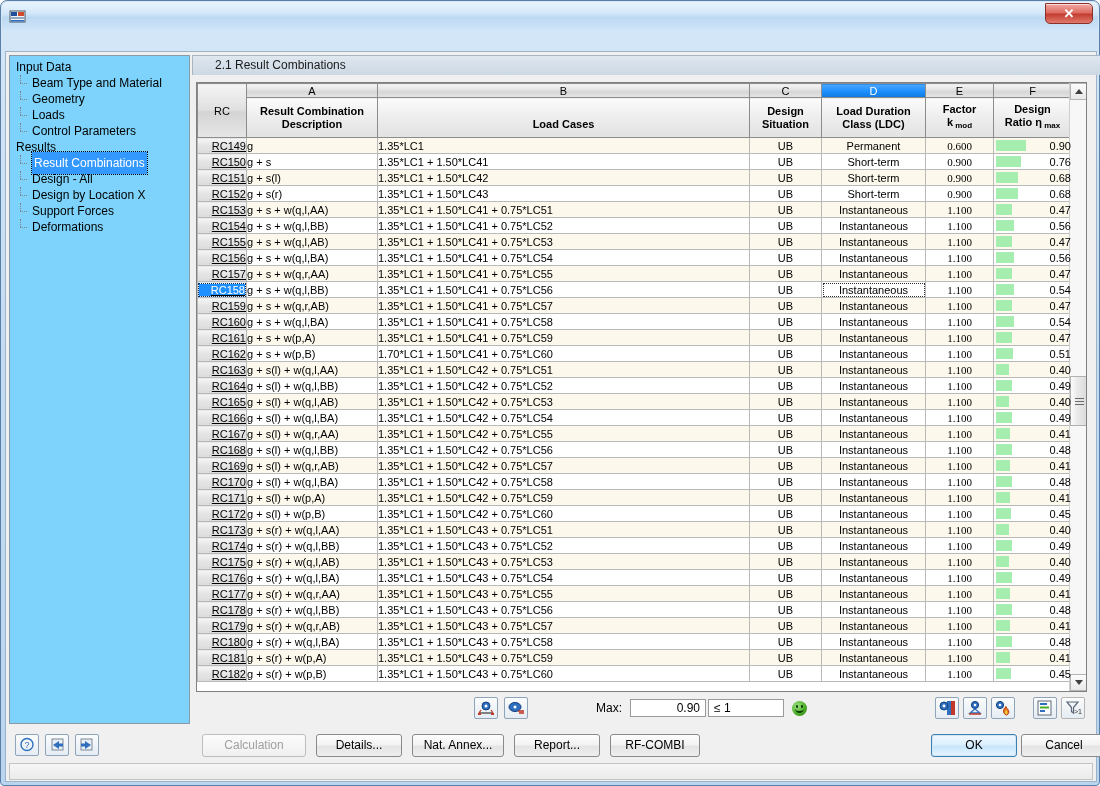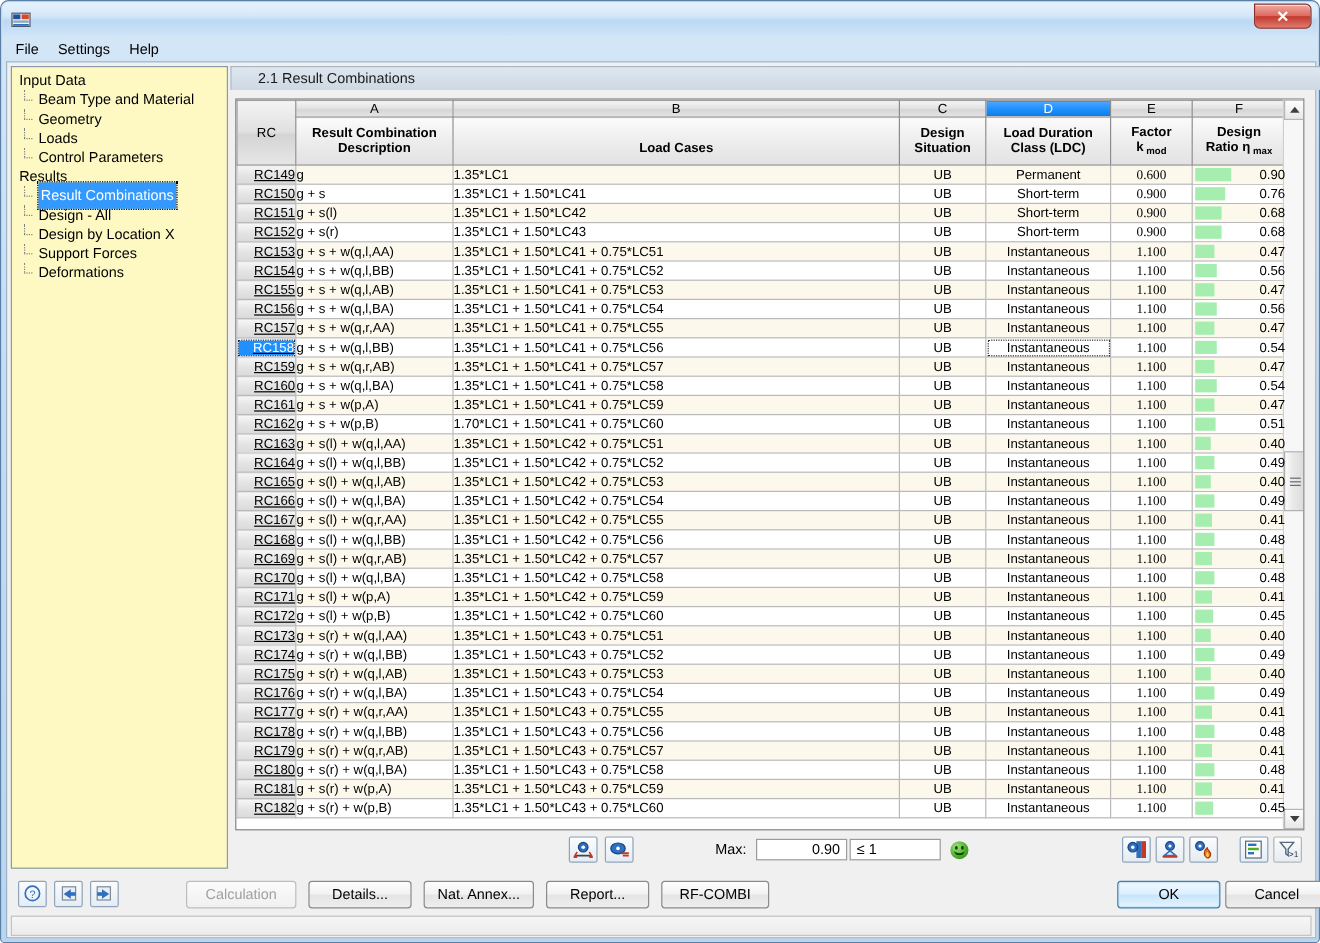--- a/index.html
+++ b/index.html
@@ -67,21 +67,21 @@
     position: absolute; left: 4px; top: 50px;
     width: 1092px; height: 731px;
     background: #f0f0f0;
     border: 1px solid #9cb3c9;
   }
 
   
   #tree-panel {
     position: absolute; left: 3px; top: 3px;
     width: 181px; height: 669px;
-    background: #fef9c3;
+    background: #7dd3fc;
     border: 1px solid #8a9aa8;
     overflow: hidden;
     padding: 3px 2px;
   }
   .tree-root {
     font-size: 12px; color: #000; padding: 1px 2px 1px 4px;
     white-space: nowrap;
   }
   .tree-child {
     font-size: 12px; color: #000; padding: 1px 2px 1px 4px;
@@ -298,25 +298,20 @@
         <rect x="1" y="3" width="15" height="11" fill="#f2f2f2" stroke="#4a5a6a"></rect>
         <rect x="2" y="4" width="6" height="4" fill="#1f4e9c"></rect>
         <rect x="9" y="4" width="6" height="4" fill="#cf4b2a"></rect>
         <rect x="2" y="9" width="13" height="2" fill="#8fa8c4"></rect>
         <rect x="2" y="12" width="13" height="1.5" fill="#2f6fbf"></rect>
       </svg>
     </span>
     <div id="close-btn">✕</div>
   </div>
 
-  <div id="menubar">
-    <div class="menu-item">File</div>
-    <div class="menu-item">Settings</div>
-    <div class="menu-item">Help</div>
-  </div>
 
   <div id="client">
 
     <div id="tree-panel">
       <div class="tree-root">Input Data</div>
       <div class="tree-child">Beam Type and Material</div>
       <div class="tree-child">Geometry</div>
       <div class="tree-child">Loads</div>
       <div class="tree-child last">Control Parameters</div>
       <div class="tree-root">Results</div>
@@ -819,21 +814,21 @@
       <div class="roundbtn">
         <span class="ic">
           <svg width="18" height="16" viewBox="0 0 18 16">
             <rect x="3" y="2" width="11" height="11" fill="#e9eef4" stroke="#7a8a9a"></rect>
             <path d="M7 4 L13 8 L7 12 Z" fill="#2f6fbf"></path>
             <rect x="3" y="6.5" width="5" height="3" fill="#2f6fbf"></rect>
           </svg>
         </span>
       </div>
 
-      <div class="wbtn disabled" style="margin-left:56px;width:92px">Calculation</div>
+      <div class="wbtn disabled" style="margin-left:103px;width:104px">Calculation</div>
       <div class="wbtn" style="width:84px">Details...</div>
       <div class="wbtn" style="width:92px">Nat. Annex...</div>
       <div class="wbtn" style="width:86px">Report...</div>
       <div class="wbtn" style="width:90px">RF-COMBI</div>
 
       <div class="wbtn primary" id="btn-ok">OK</div>
       <div class="wbtn" id="btn-cancel">Cancel</div>
     </div>
 
     <div id="statusbar"></div>

